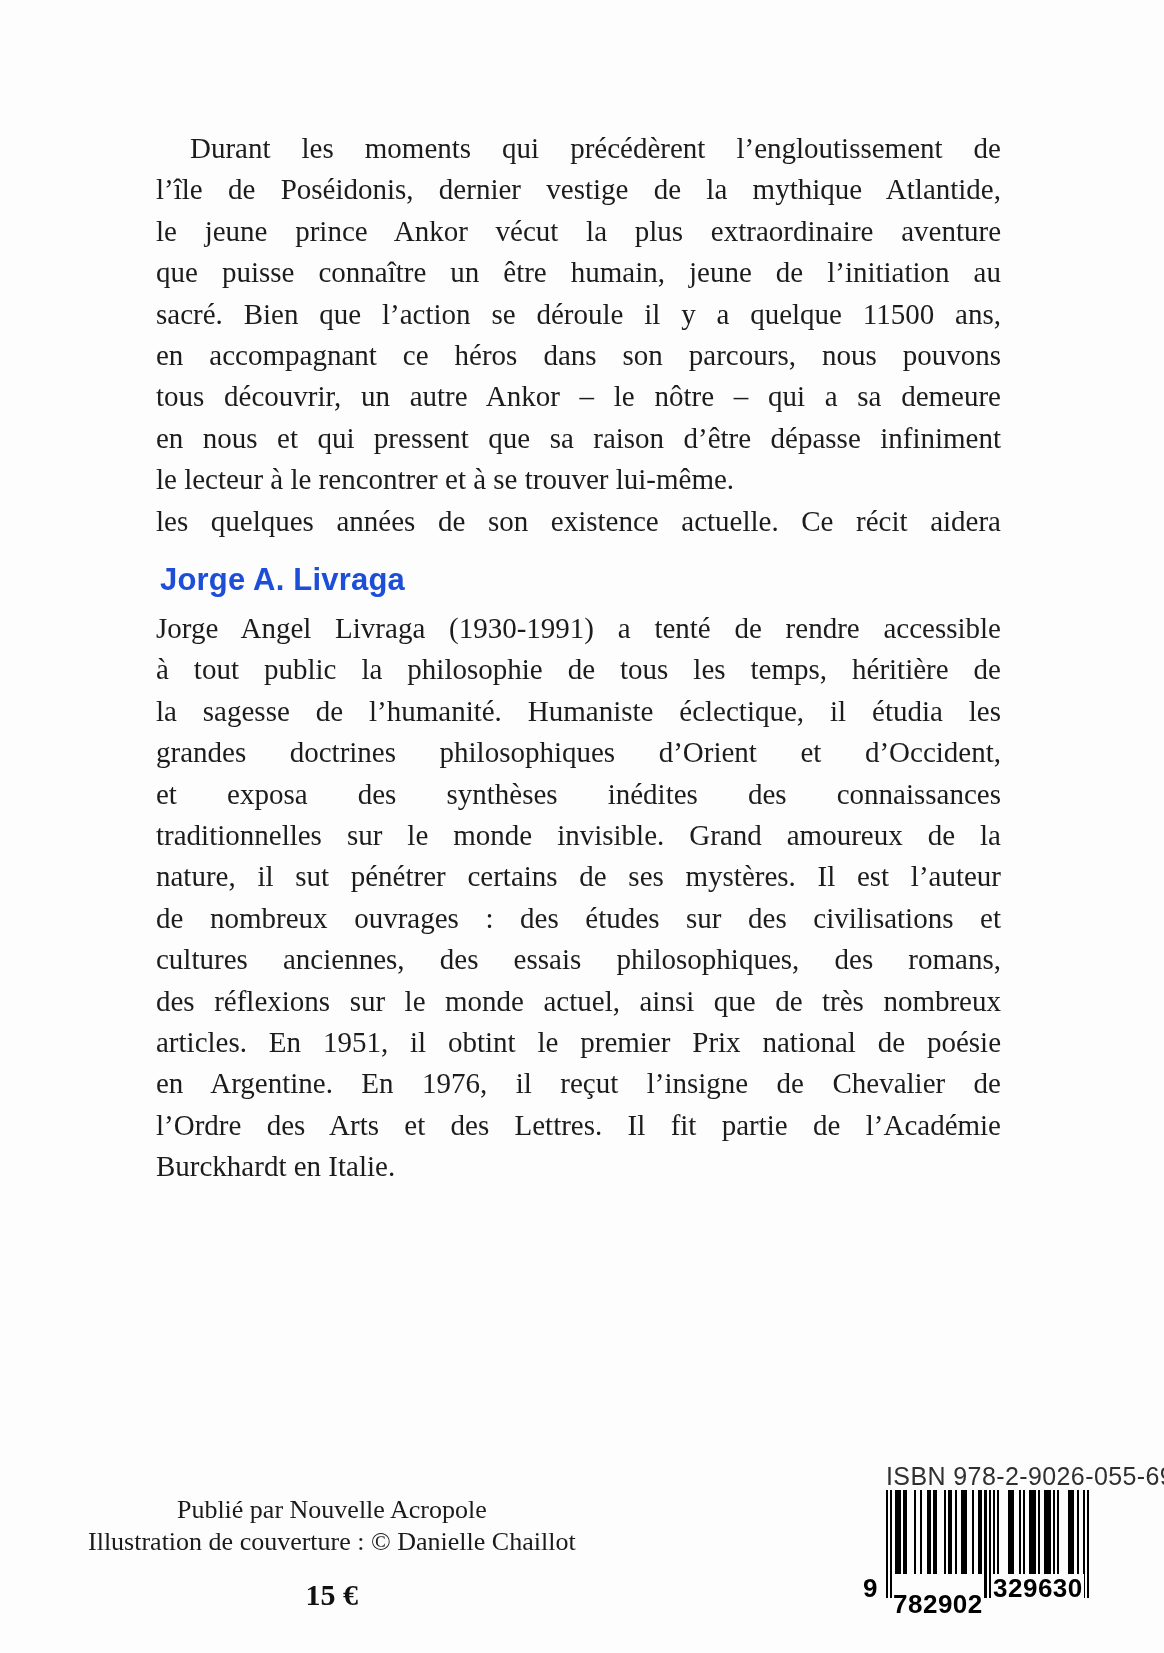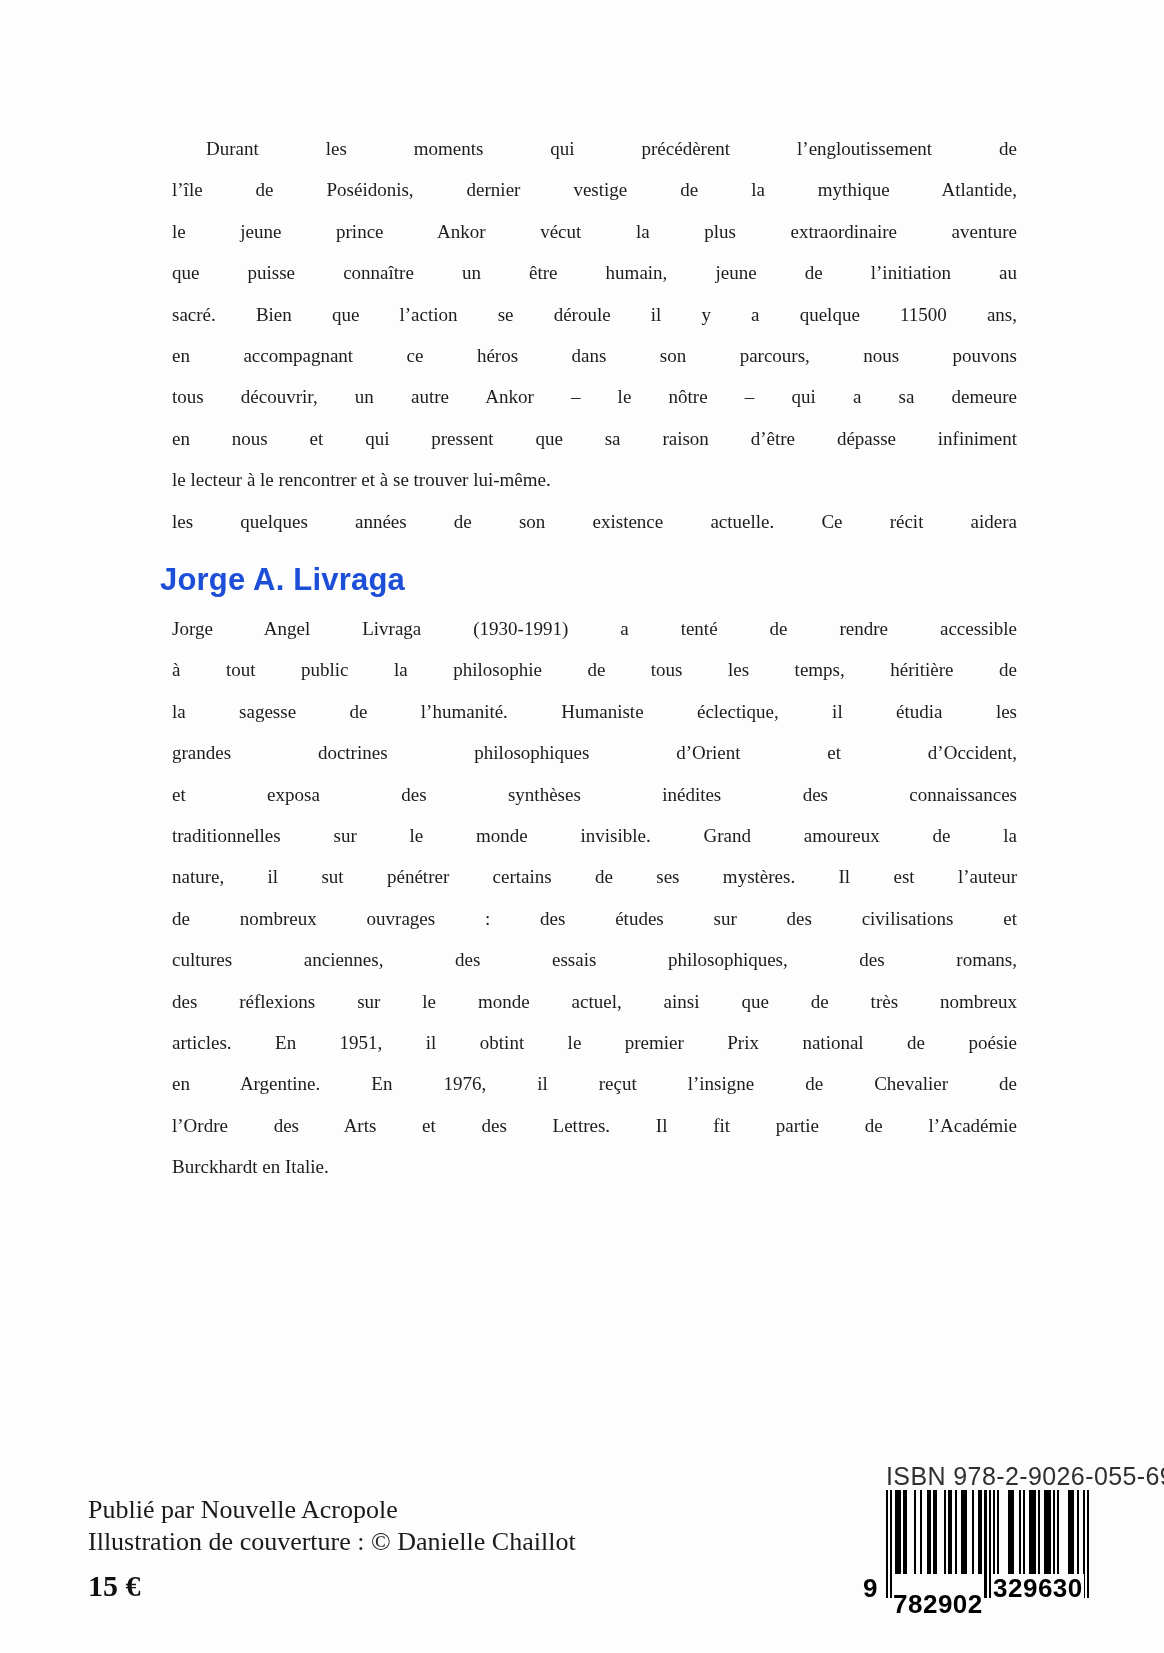--- a/index.html
+++ b/index.html
@@ -6,37 +6,37 @@
   .page {
     position:relative;
     width:1164px; height:1653px;
     margin:0 auto;
     background:#fdfdfd;
     color:#1c1c1c;
     font-family:"Liberation Serif", serif;
     overflow:hidden;
   }
   
-  .textblock { position:absolute; left:172px; width:845px; font-size:19px; line-height:41.4px; }
+  .textblock { position:absolute; left:156px; width:845px; font-size:29px; line-height:41.4px; }
   .line { text-align:justify; text-align-last:justify; white-space:nowrap; }
   .line.last { text-align-last:left; }
   .synopsis { top:128px; }
   .synopsis .line:first-child { text-indent:34px; }
   .bio { top:608px; }
   .author-heading {
     position:absolute; left:160px; top:560px; margin:0;
     font-family:"Liberation Sans", sans-serif;
     font-weight:bold; font-size:31px; line-height:40px; color:#1d4ed8;
     letter-spacing:0.2px;
   }
   .footer-left {
     position:absolute; left:88px; top:1494px;
-    font-size:26px; line-height:31.5px; color:#1a1a1a;
-  }
-  .price { margin-top:13px; font-size:30px; font-weight:bold; color:#111; }
+    font-size:26px; line-height:31.5px; color:#1a1a1a;text-align:center;
+  }
+  .price { margin-top:22px; font-size:30px; font-weight:bold; color:#111; }
   
   .barcode-block {
     position:absolute; left:862px; top:1466px; width:232px; height:140px;
     font-family:"Liberation Sans", sans-serif; color:#000;
   }
   .isbn-label {
     position:absolute; top:0; left:24px; width:204px;
     text-align:left; font-size:25px; line-height:20px;
     color:#303030; white-space:nowrap; letter-spacing:0.4px;
   }

